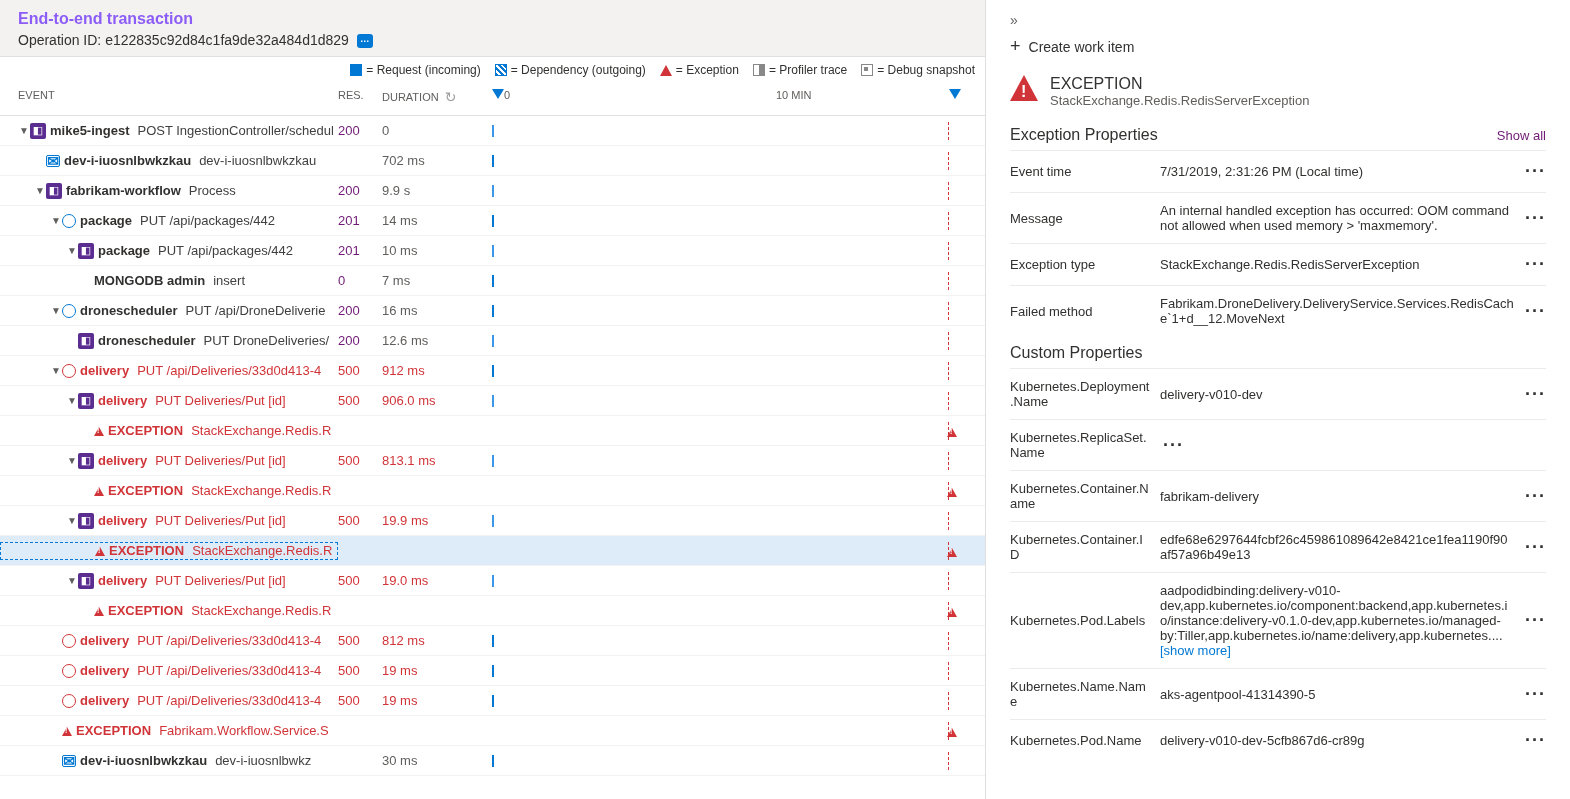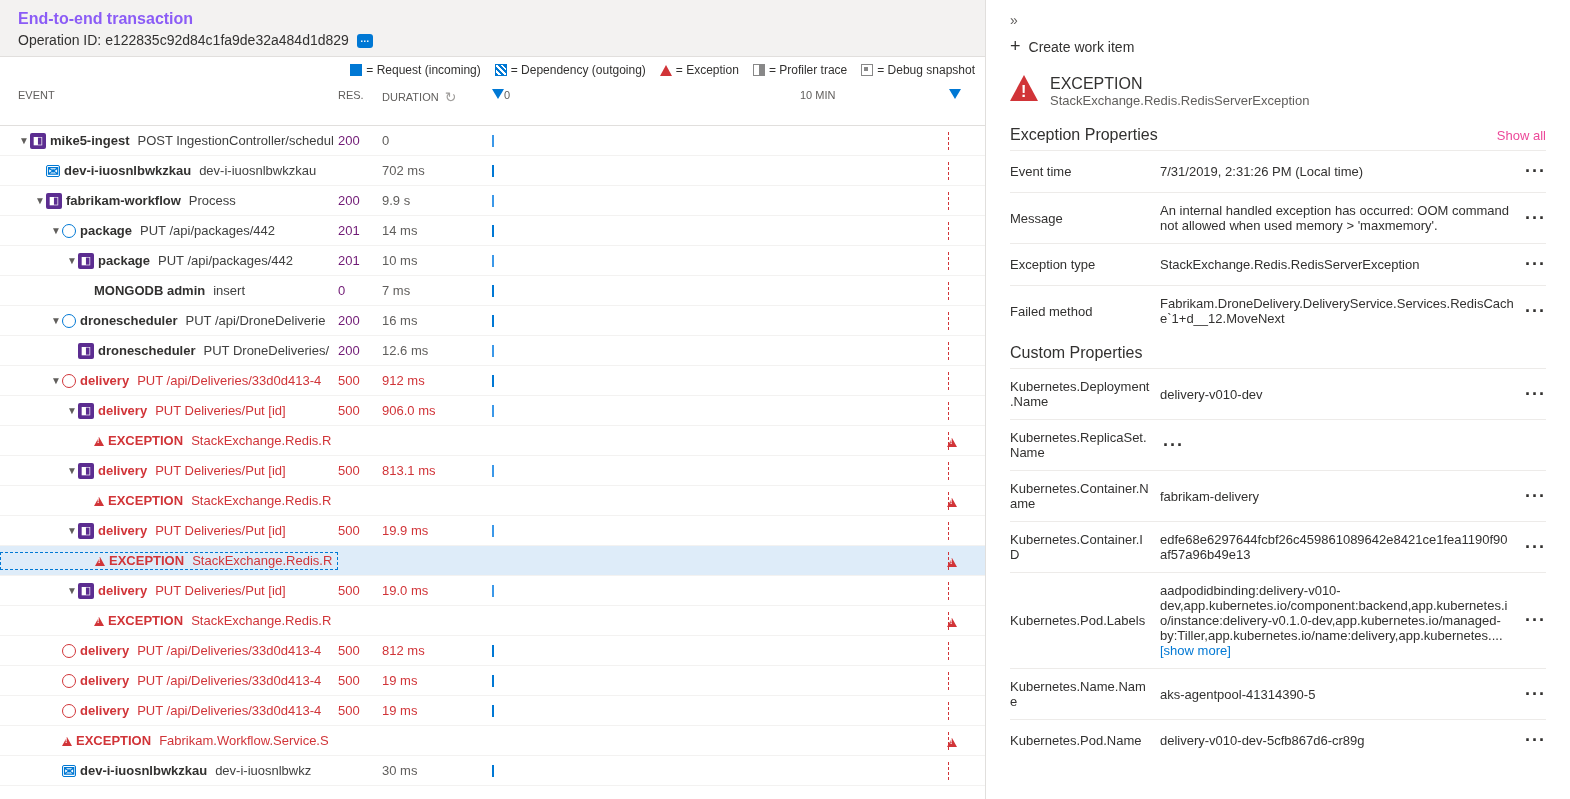--- a/index.html
+++ b/index.html
@@ -19,21 +19,21 @@
 .legend-item { display: flex; align-items: center; gap: 4px; }
 .sq { width: 12px; height: 12px; display: inline-block; }
 .sq.blue { background: #0078d4; }
 .sq.hatch { background: repeating-linear-gradient(45deg,#0078d4,#0078d4 2px,#fff 2px,#fff 4px); border: 1px solid #0078d4; }
 .tri { width: 0; height: 0; border-left: 6px solid transparent; border-right: 6px solid transparent; border-bottom: 11px solid #d13438; display: inline-block; }
 .sq.prof { border: 1px solid #888; background: linear-gradient(to right,#fff 50%,#888 50%); }
 .sq.debug { border: 1px solid #888; background: #fff; position: relative; }
 .sq.debug::after { content: ""; position: absolute; left: 2px; top: 2px; width: 4px; height: 4px; background: #888; }
 
 
-.col-hdr { display: flex; padding: 6px 8px 20px 18px; font-size: 11px; color: #605e5c; border-bottom: 1px solid #e1dfdd; position: relative; }
+.col-hdr { display: flex; padding: 6px 8px 10px 18px; font-size: 11px; color: #605e5c; border-bottom: 1px solid #e1dfdd; position: relative; }
 .col-event { width: 320px; }
 .col-res { width: 44px; }
 .col-dur { width: 110px; display: flex; align-items: center; gap: 6px; }
 .history-icon { color: #a19f9d; font-size: 14px; }
 .col-timeline { flex: 1; position: relative; }
 .time-marker { position: absolute; top: 0; font-size: 11px; color: #605e5c; }
 .marker-pin { width: 0; height: 0; border-left: 6px solid transparent; border-right: 6px solid transparent; border-top: 10px solid #0078d4; display: inline-block; }
 
 
 .tree { overflow-y: auto; flex: 1; }
@@ -68,21 +68,21 @@
 .collapse-arrows { font-size: 14px; color: #605e5c; margin-bottom: 8px; cursor: pointer; }
 .work-item { display: flex; align-items: center; gap: 8px; font-size: 14px; margin-bottom: 18px; cursor: pointer; }
 .plus { font-size: 18px; font-weight: 300; }
 .exc-banner { display: flex; gap: 12px; align-items: flex-start; margin-bottom: 18px; }
 .big-tri { width: 0; height: 0; border-left: 14px solid transparent; border-right: 14px solid transparent; border-bottom: 26px solid #d13438; position: relative; }
 .big-tri::after { content: "!"; position: absolute; left: -3px; top: 8px; color: #fff; font-size: 16px; font-weight: bold; }
 .exc-head { font-size: 16px; font-weight: 400; }
 .exc-sub { font-size: 13px; color: #605e5c; }
 .sect-title { display: flex; justify-content: space-between; align-items: center; margin-bottom: 6px; margin-top: 8px; }
 .sect-title h3 { font-size: 16px; font-weight: 400; }
-.show-all { color: #ec4899; font-size: 13px; cursor: pointer; }
+.show-all { color: #701a75; font-size: 13px; cursor: pointer; }
 .prop-row { display: flex; padding: 10px 0; border-top: 1px solid #edebe9; align-items: center; font-size: 13px; }
 .prop-key { width: 150px; color: #323130; padding-right: 8px; word-wrap: break-word; }
 .prop-val { flex: 1; color: #323130; word-wrap: break-word; overflow-wrap: anywhere; padding-right: 8px; }
 .show-more { color: #0078d4; cursor: pointer; }
 .dots { font-size: 18px; font-weight: 700; color: #323130; cursor: pointer; letter-spacing: 1px; width: 24px; text-align: right; }
 
 .ind-0 { padding-left: 18px; } .ind-1 { padding-left: 34px; } .ind-2 { padding-left: 50px; }
 .ind-3 { padding-left: 66px; } .ind-4 { padding-left: 82px; }
 </style>
 </head>
@@ -125,21 +125,21 @@
     <div class="col-hdr">
       <div class="col-event">EVENT</div>
       <div class="col-res">RES.</div>
       <div class="col-dur">
           <span>DURATION</span>
           <span class="history-icon">↻</span>
         </div>
       <div class="col-timeline">
         <span class="marker-pin" style="left:0"></span>
         <span class="time-marker" style="left:12px">0</span>
-        <span class="time-marker" style="left:308px">10 MIN</span>
+        <span class="time-marker" style="left:284px">10 MIN</span>
         <span class="marker-pin" style="right:16px;position:absolute"></span>
       </div>
     </div>
 
     <div class="tree" id="tree">
         <div class="row">
           <div class="ev-cell ind-0">
             <span class="caret">▼</span>
             <span class="icon app">◧</span>
             <span class="svc">mike5-ingest</span>

